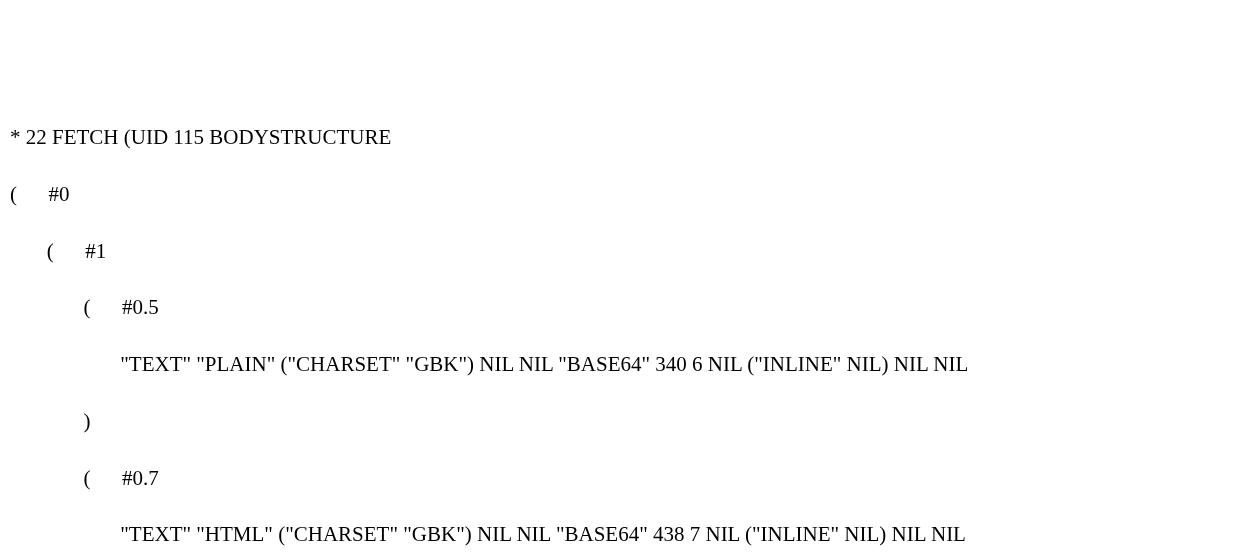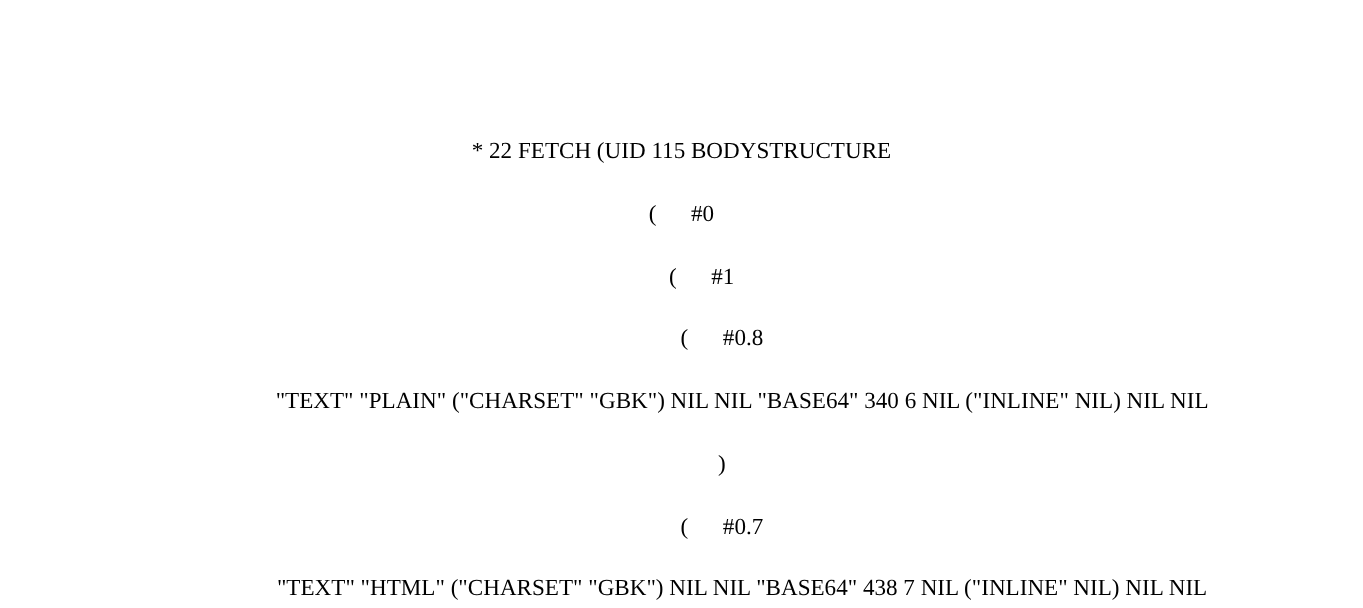--- a/index.html
+++ b/index.html
@@ -7,32 +7,31 @@
       padding: 10px;
       font-family: "Times New Roman", Times, serif;
       font-size: 21px;
       line-height: 1.35;
       color: #000;
       background: #fff;
       white-space: pre;
     }
     .line {
       display: block;
-      text-align: center;
     }
   </style>
 </head>
 <body>
 
 
 
 <span class="line">* 22 FETCH (UID 115 BODYSTRUCTURE</span>
 <span class="line">(      #0</span>
 <span class="line">       (      #1</span>
-<span class="line">              (      #0.8</span>
+<span class="line">              (      #0.5</span>
 <span class="line">                     "TEXT" "PLAIN" ("CHARSET" "GBK") NIL NIL "BASE64" 340 6 NIL ("INLINE" NIL) NIL NIL</span>
 <span class="line">              )</span>
 <span class="line">              (      #0.7</span>
 <span class="line">                     "TEXT" "HTML" ("CHARSET" "GBK") NIL NIL "BASE64" 438 7 NIL ("INLINE" NIL) NIL NIL</span>
 
 
 
 
 
 

